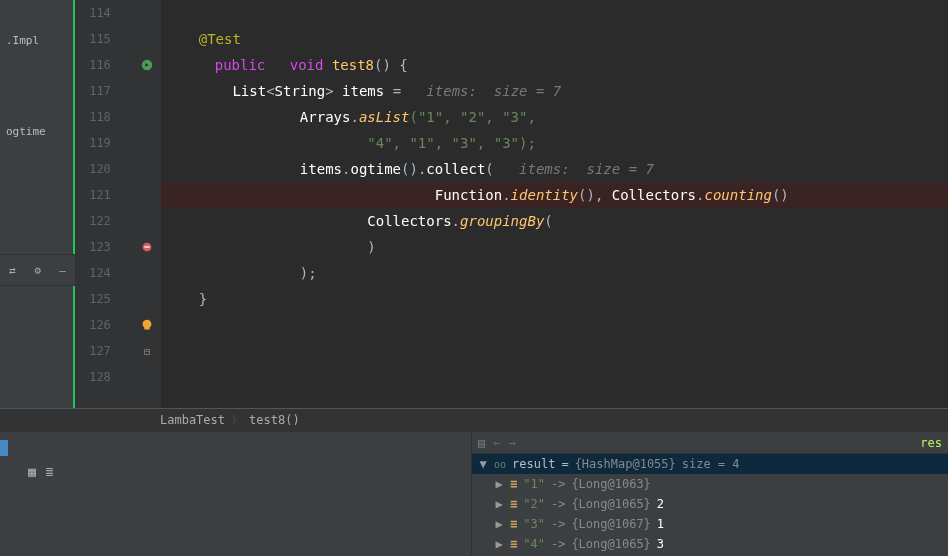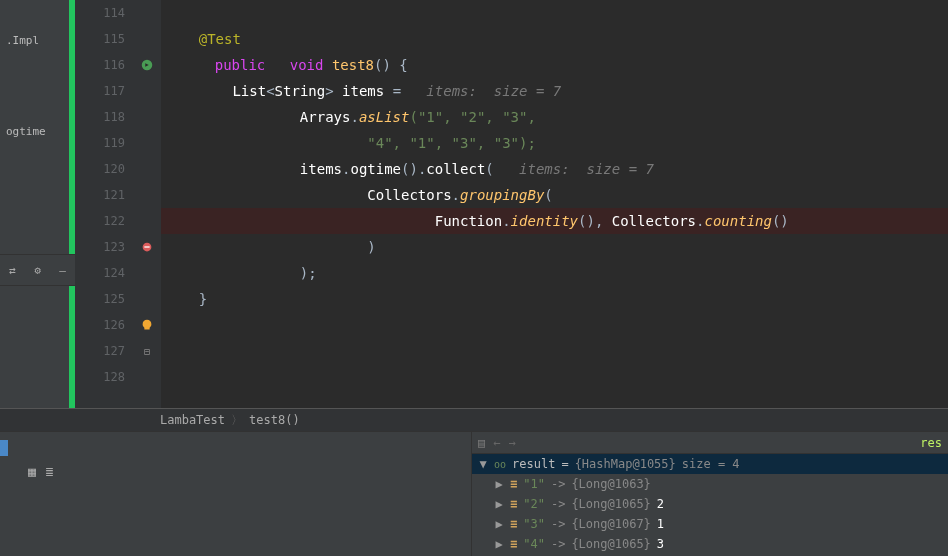--- a/index.html
+++ b/index.html
@@ -10,36 +10,36 @@
     font-size: 13px;
     width: 948px;
     height: 556px;
     overflow: hidden;
     position: relative;
   }
   .main-area { display: flex; height: 408px; }
   .left-panel {
     width: 75px;
     background: #3c3f41;
-    border-right: 6px solid #22c55e;
+    border-right: 2px solid #22c55e;
     overflow: hidden;
     font-size: 11px;
     color: #bbb;
   }
   .left-panel .item { padding: 4px 6px; white-space: nowrap; }
   .gutter {
     width: 58px;
     background: #313335;
     text-align: right;
     color: #606366;
     font-size: 12px;
     line-height: 26px;
     padding-right: 8px;
   }
-  .gutter .ln { height: 26px; position: relative; }
+  .gutter .ln { height: 26px; position: relative; text-align: center; }
   .markers {
     width: 28px;
     background: #313335;
     position: relative;
   }
   .markers .mk { height: 26px; display:flex; align-items:center; justify-content:center; }
   .code {
     flex: 1;
     background: #2b2b2b;
     font-size: 14px;
@@ -198,22 +198,22 @@
   </div>
 
   <div class="code">
     <div class="row"> </div>
     <div class="row">    <span class="ann">@Test</span></div>
     <div class="row">    <span class="kw">public </span><span class="kw">void </span><span class="fn">test8</span><span class="punc">() {</span></div>
     <div class="row">        <span class="id">List</span><span>&lt;</span><span class="id">String</span><span>&gt;</span><span class="id"> items </span><span>=</span>   <span class="hint">items:  size = 7</span></div>
     <div class="row">                <span class="id">Arrays</span><span>.</span><span class="fn it">asList</span><span class="str">("1", "2", "3",</span></div>
     <div class="row">                        <span class="str">"4", "1", "3", "3");</span></div>
     <div class="row">                <span class="id">items</span><span>.</span><span class="id">ogtime</span><span>()</span><span>.</span><span class="id">collect</span><span>(</span>   <span class="hint">items:  size = 7</span></div>
+    <div class="row hl-bp">                                <span class="id">Function</span><span>.</span><span class="fn it">identity</span><span>()</span><span>, </span><span class="id">Collectors</span><span>.</span><span class="fn it">counting</span><span>()</span></div>
     <div class="row">                        <span class="id">Collectors</span><span>.</span><span class="fn it">groupingBy</span><span>(</span></div>
-    <div class="row hl-bp">                                <span class="id">Function</span><span>.</span><span class="fn it">identity</span><span>()</span><span>, </span><span class="id">Collectors</span><span>.</span><span class="fn it">counting</span><span>()</span></div>
     <div class="row">                        <span>)</span></div>
     <div class="row">                <span>);</span></div>
     <div class="row">    <span class="punc">}</span></div>
     <div class="row"> </div>
   </div>
 </div>
 
 <div class="breadcrumb">
   <span>LambaTest</span>
   <span class="sep">〉</span>

